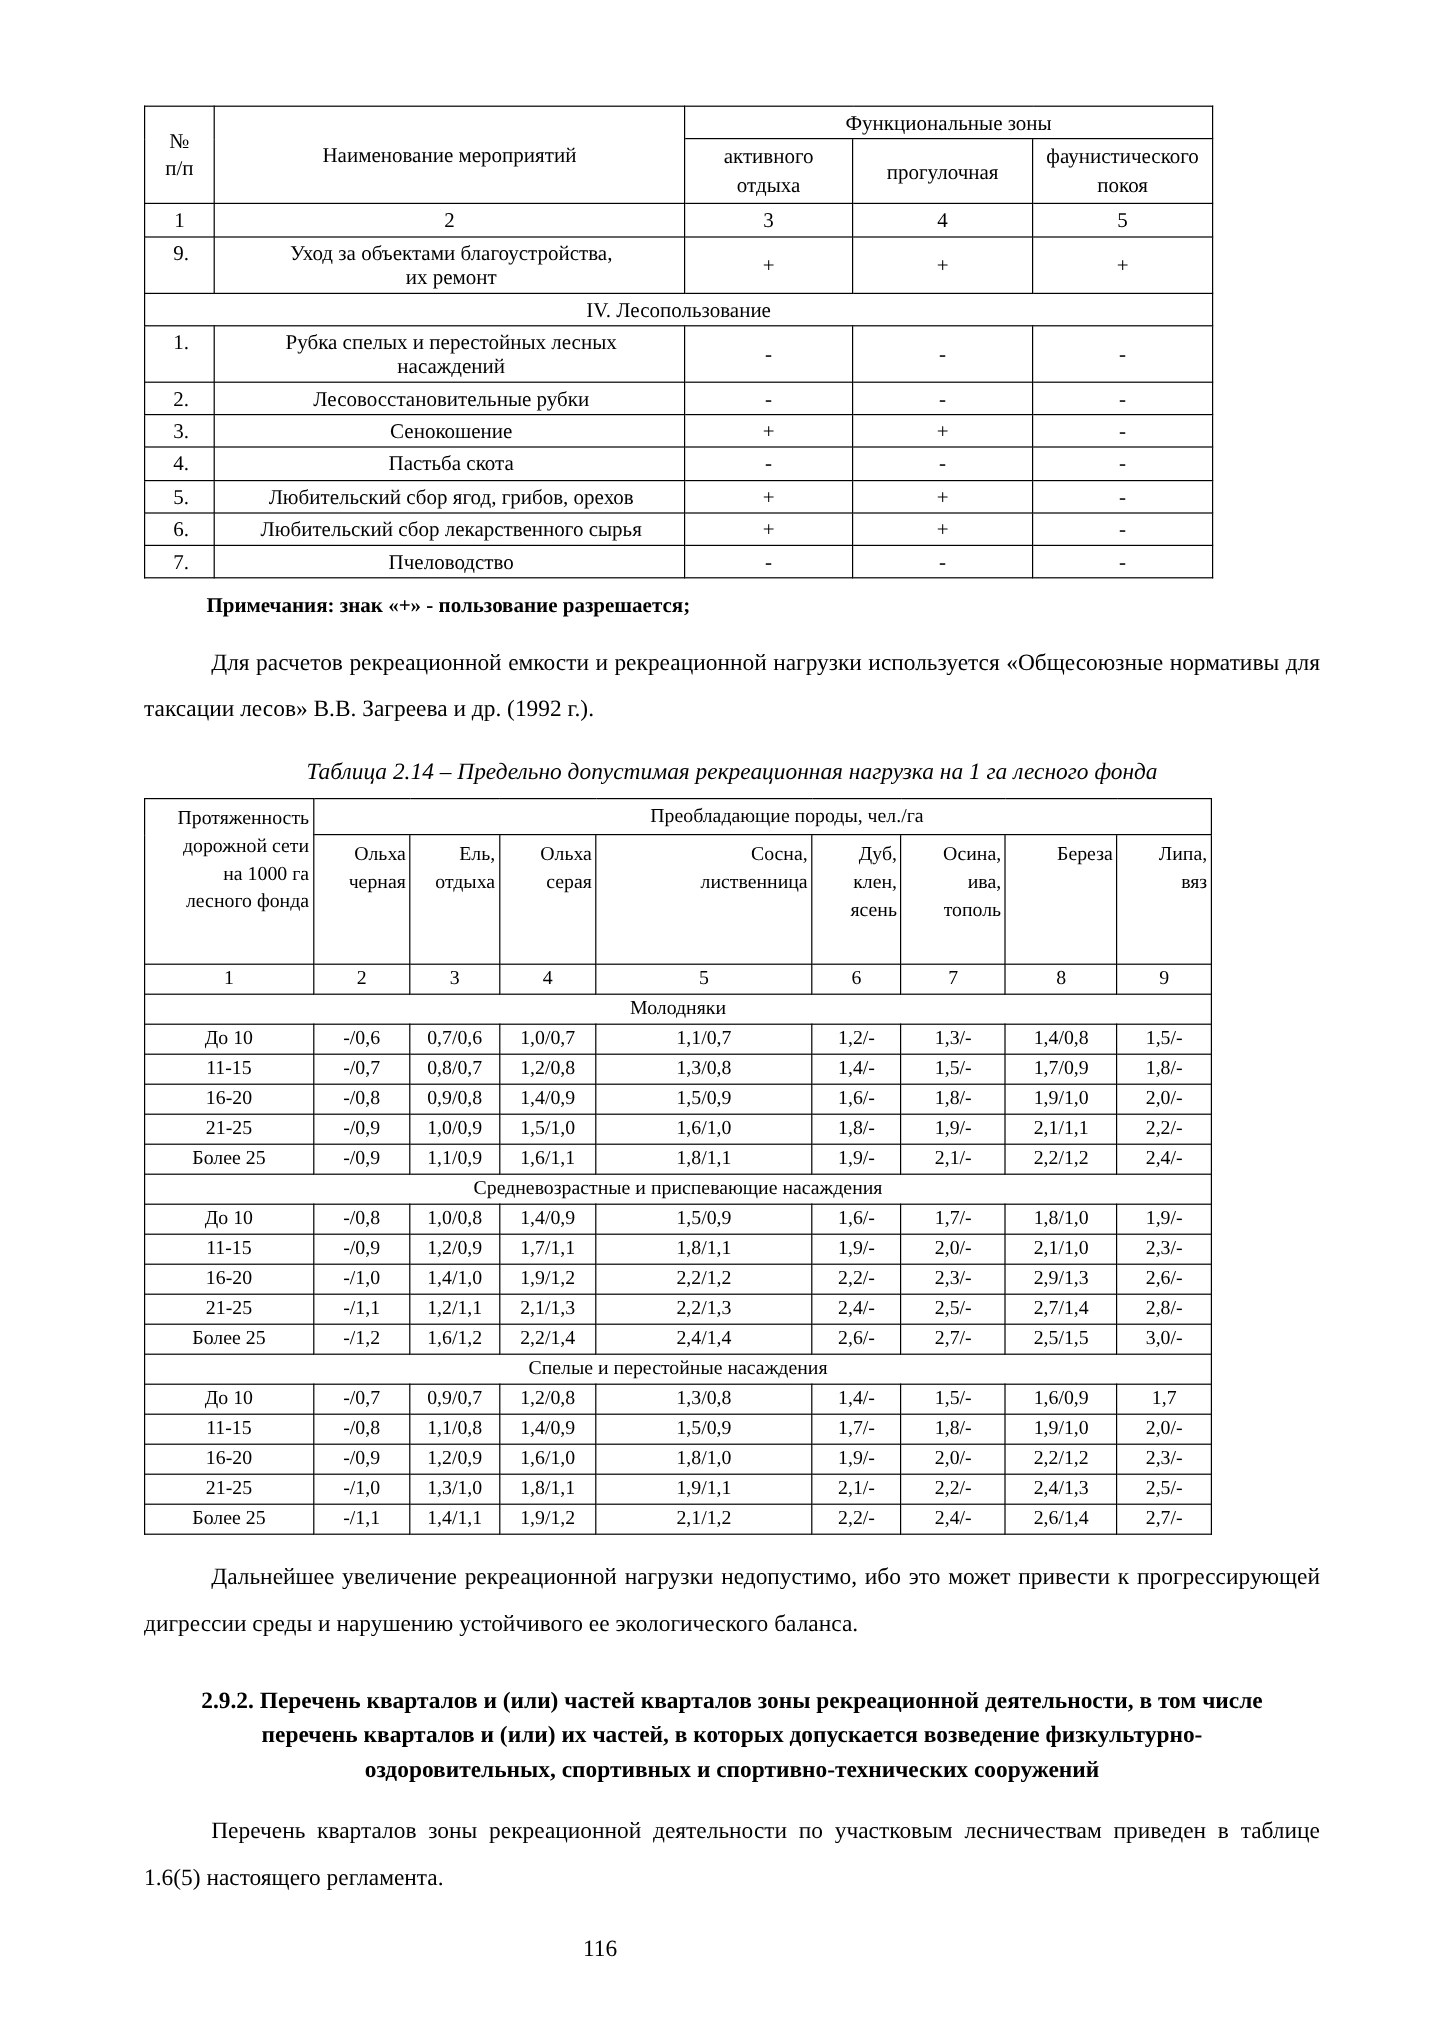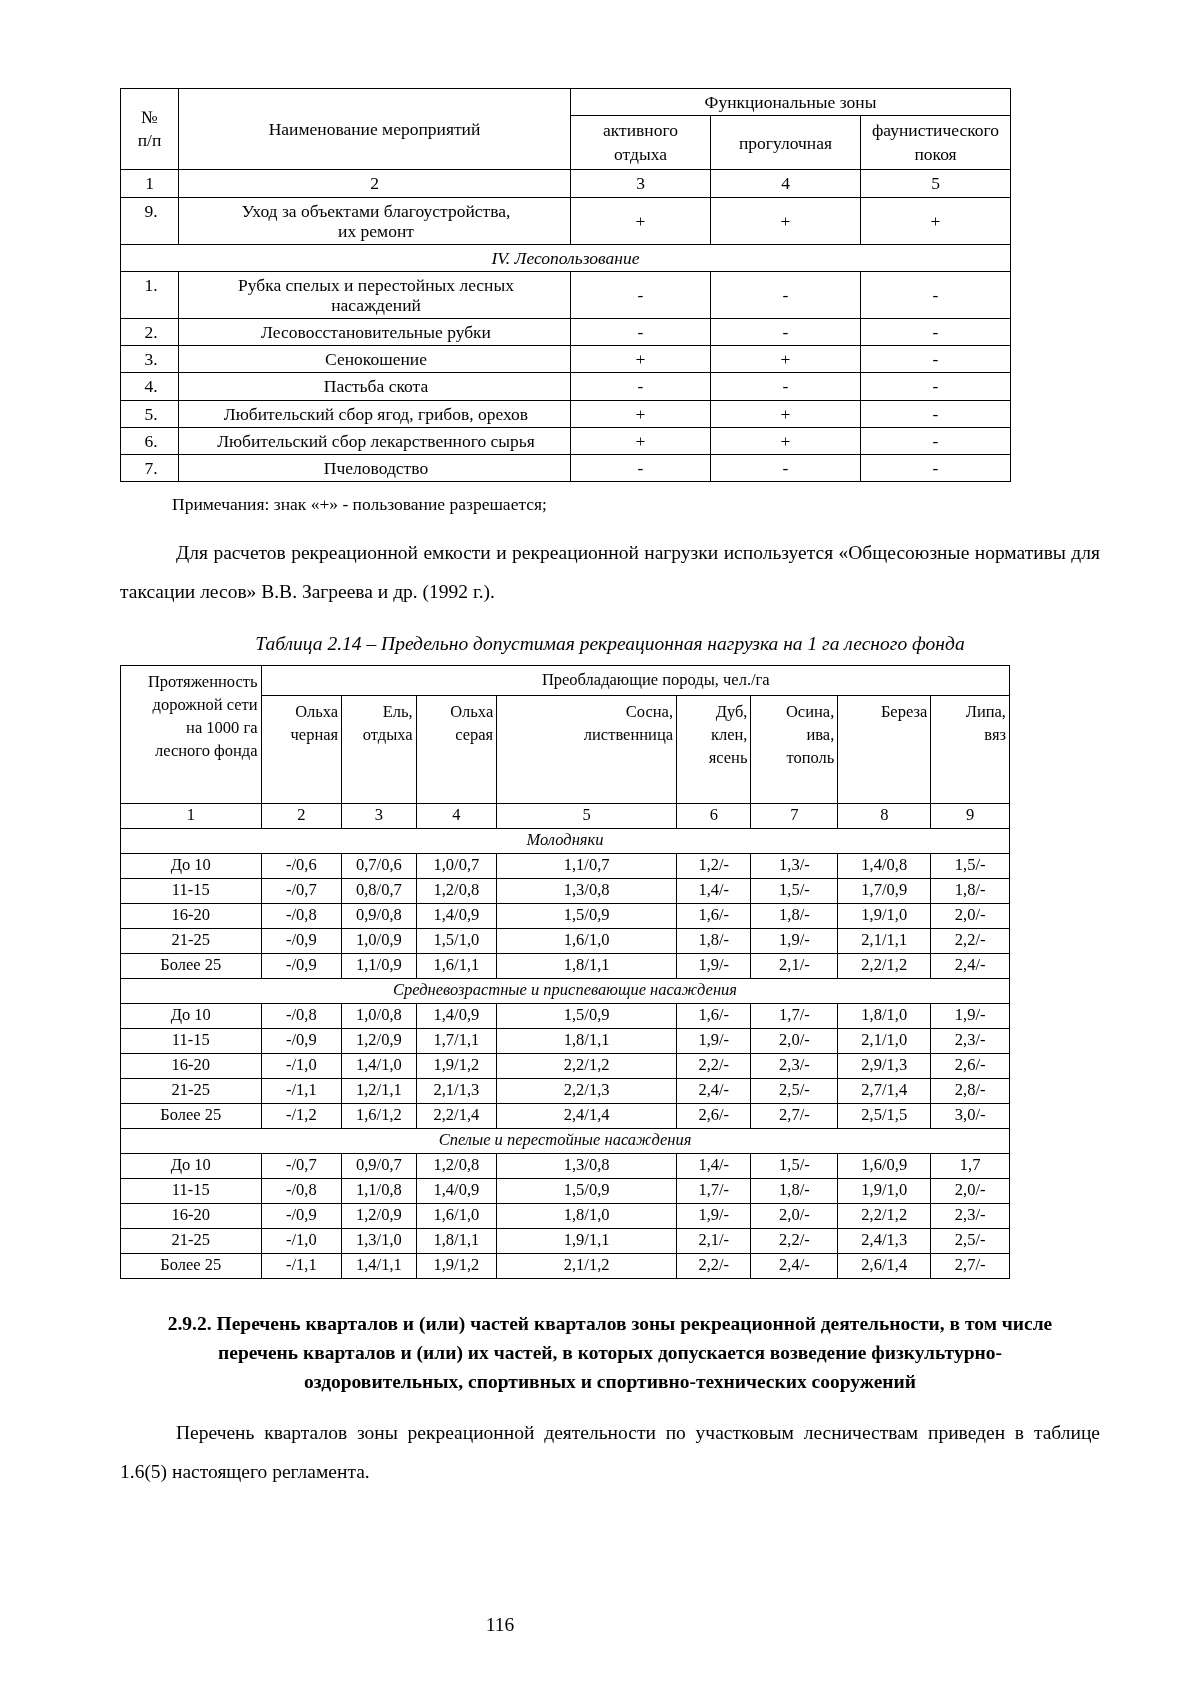--- a/index.html
+++ b/index.html
@@ -51,28 +51,28 @@
   #table-zones { width: 890px; }
   #table-zones .c1 { width: 58px; }
   #table-zones .c2 { width: 392px; }
   #table-zones .c3 { width: 140px; }
   #table-zones .c4 { width: 150px; }
   #table-zones .c5 { width: 150px; }
   .hdr-stack div { line-height: 1.35; }
   .section-row td {
     text-align: center;
     padding: 4px 0;
-    font-style: italic;
   }
 
   
   .notes {
     margin: 10px 0 0 52px;
     font-size: 17.5px;
     line-height: 1.45;
+    font-weight: bold;
   }
   .notes .indent { margin-left: 96px; display: block; }
 
   
   p.body {
     font-size: 19.5px;
     line-height: 2.0;
     margin: 16px 0 0 0;
     text-indent: 56px;
     text-align: justify;
@@ -511,20 +511,21 @@
         <td>1,9/1,2</td>
         <td>2,1/1,2</td>
         <td>2,2/-</td>
         <td>2,4/-</td>
         <td>2,6/1,4</td>
         <td>2,7/-</td>
       </tr>
     </tbody>
   </table>
 
+  <p class="body">Дальнейшее увеличение рекреационной нагрузки недопустимо, ибо это может привести к прогрессирующей дигрессии среды и нарушению устойчивого ее экологического баланса.</p>
 
   <h2 class="sub-heading">
     <span>2.9.2. Перечень кварталов и (или) частей кварталов зоны рекреационной деятельности, в</span>
     <span>том числе перечень кварталов и (или) их частей, в которых допускается возведение</span>
     <span>физкультурно-оздоровительных, спортивных и спортивно-технических сооружений</span>
   </h2>
 
   <p class="body just-last">Перечень кварталов зоны рекреационной деятельности по участковым лесничествам приведен в таблице 1.6(5) настоящего регламента.</p>
 
   <div class="page-number">116</div>

